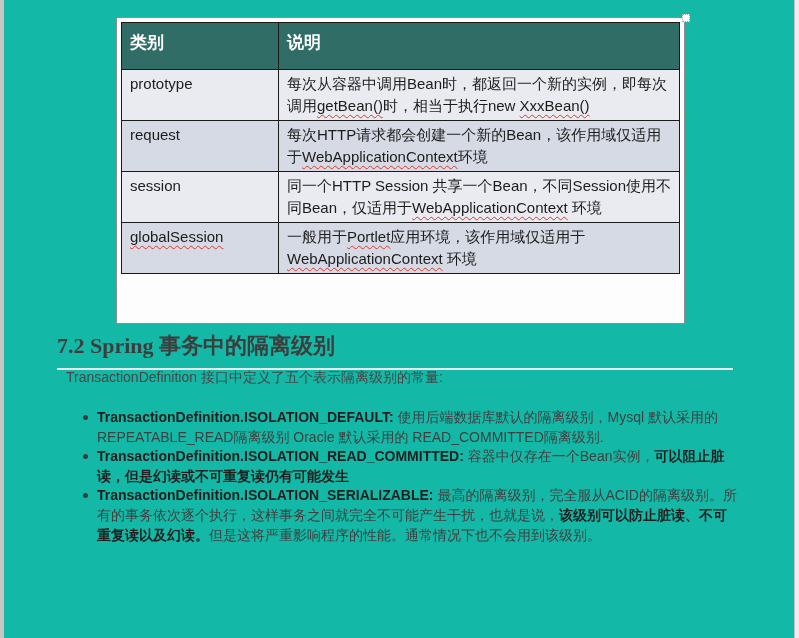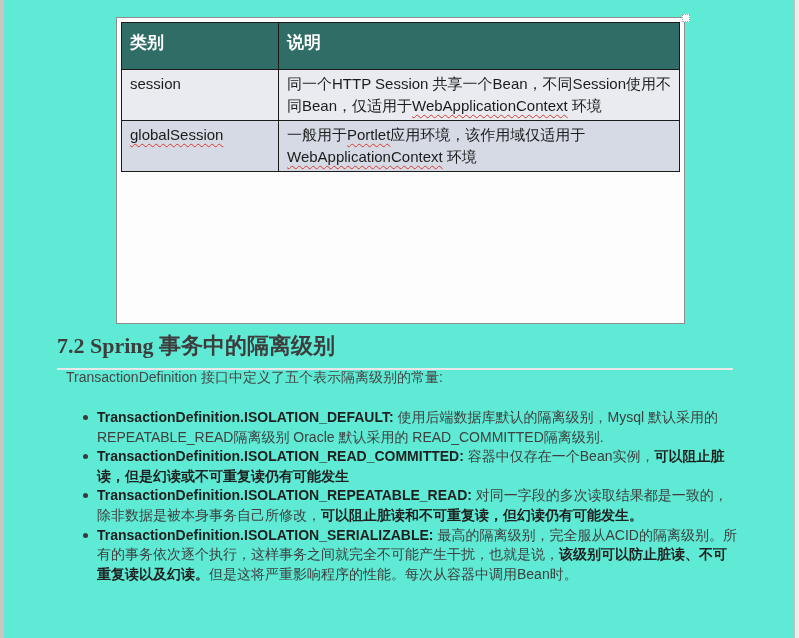--- a/index.html
+++ b/index.html
@@ -1,17 +1,17 @@
 <!DOCTYPE html>
 <html style="--table-header-bg: #2f6d66; --table-header-text: #ffffff; --row-odd: #d6dae5; --row-even: #e9ebf1; --spell-wavy: #d83a2e; --heading-text: #3d3d3d; --body-text: #404040; --bold-text: #1f1f1f;"><head>
 <meta charset="utf-8">
 <style>
   html,body{margin:0;padding:0;background:#ffffff;}
   .page{
-    position:relative;width:799px;height:638px;background:#5eead4;overflow:hidden;
+    position:relative;width:799px;height:638px;background:#14b8a6;overflow:hidden;
     font-family:"Liberation Sans","DejaVu Sans",sans-serif;
   }
   .edge-left{position:absolute;left:0;top:0;width:4px;height:638px;background:#c8c6c4;}
   .edge-right{position:absolute;right:0;top:0;width:4px;height:638px;background:#efeeec;border-left:1px solid #c4c2c0;}
 
   
   .img-frame{
     position:absolute;left:116px;top:17px;width:569px;height:307px;
     box-sizing:border-box;border:1px solid #8e8e8e;padding:4px;background:#fdfdfd;
   }
@@ -57,34 +57,41 @@
   <div class="img-frame">
     <table class="scope-table">
       <thead>
         <tr>
           <th class="col-term">类别</th>
           <th>说明</th>
         </tr>
       </thead>
       <tbody>
           <tr class="even">
+            <td class="col-term"><span>prototype</span></td>
+            <td><span>每次从容器中调用Bean时，都返回一个新的实例，即每次调用</span><span class="sp">getBean()</span><span>时，相当于执行new </span><span class="sp">XxxBean()</span></td>
+          </tr>
+          <tr class="odd">
+            <td class="col-term"><span>request</span></td>
+            <td><span>每次HTTP请求都会创建一个新的Bean，该作用域仅适用于</span><span class="sp">WebApplicationContext</span><span>环境</span></td>
+          </tr>
+          <tr class="even">
             <td class="col-term"><span>session</span></td>
             <td><span>同一个HTTP Session 共享一个Bean，不同Session使用不同Bean，仅适用于</span><span class="sp">WebApplicationContext</span><span> 环境</span></td>
           </tr>
           <tr class="odd">
             <td class="col-term"><span class="sp">globalSession</span></td>
             <td><span>一般用于</span><span class="sp">Portlet</span><span>应用环境，该作用域仅适用于</span><span class="sp">WebApplicationContext</span><span> 环境</span></td>
           </tr>
         </tbody>
     </table>
   </div>
   <div class="resize-handle"></div>
 
   <h2 class="heading">7.2 Spring 事务中的隔离级别</h2>
   <div class="rule"></div>
   <p class="intro">TransactionDefinition 接口中定义了五个表示隔离级别的常量:</p>
   <ul class="iso-list">
       <li><span class="b">TransactionDefinition.ISOLATION_DEFAULT:</span><span> 使用后端数据库默认的隔离级别，Mysql 默认采用的 REPEATABLE_READ隔离级别 Oracle 默认采用的 READ_COMMITTED隔离级别.</span></li>
       <li><span class="b">TransactionDefinition.ISOLATION_READ_COMMITTED:</span><span> 容器中仅存在一个Bean实例，</span><span class="b">可以阻止脏读，但是幻读或不可重复读仍有可能发生</span></li>
-      <li><span class="b">TransactionDefinition.ISOLATION_REPEATABLE_READ:</span><span> 对同一字段的多次读取结果都是一致的，除非数据是被本身事务自己所修改，</span><span class="b">可以阻止脏读和不可重复读，但幻读仍有可能发生。</span></li>
-      <li><span class="b">TransactionDefinition.ISOLATION_SERIALIZABLE:</span><span> 最高的隔离级别，完全服从ACID的隔离级别。所有的事务依次逐个执行，这样事务之间就完全不可能产生干扰，也就是说，</span><span class="b">该级别可以防止脏读、不可重复读以及幻读。</span><span>但是这将严重影响程序的性能。每次从容器中调用Bean时。</span></li>
+      <li><span class="b">TransactionDefinition.ISOLATION_SERIALIZABLE:</span><span> 最高的隔离级别，完全服从ACID的隔离级别。所有的事务依次逐个执行，这样事务之间就完全不可能产生干扰，也就是说，</span><span class="b">该级别可以防止脏读、不可重复读以及幻读。</span><span>但是这将严重影响程序的性能。通常情况下也不会用到该级别。</span></li>
     </ul>
 </div>
 
 </body></html>

